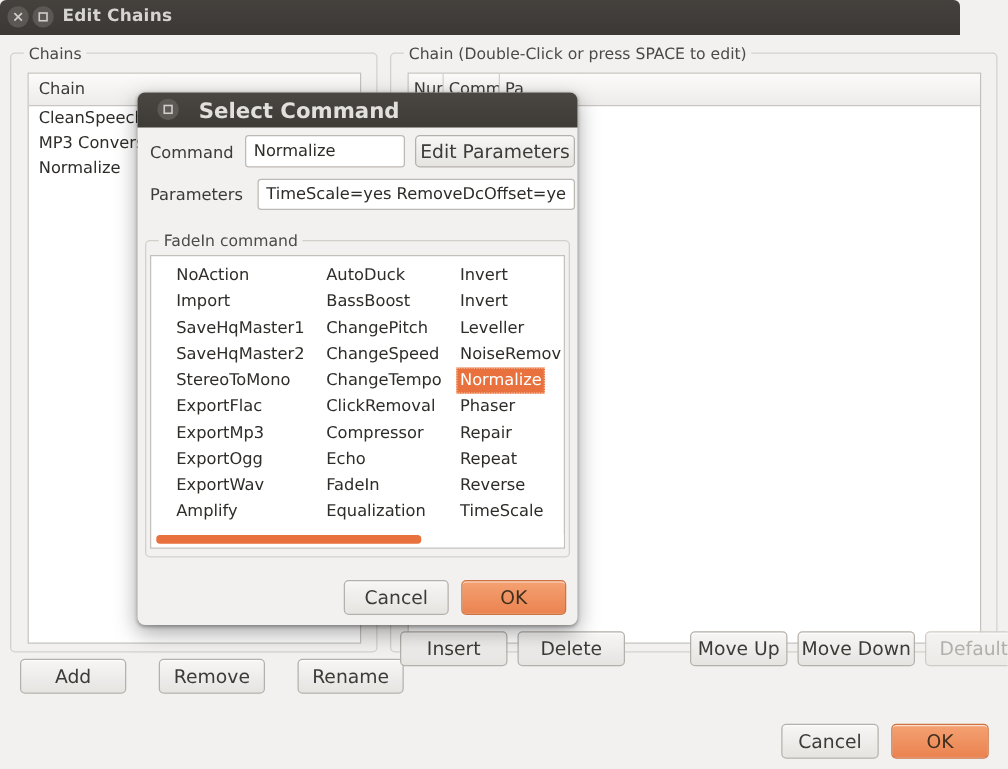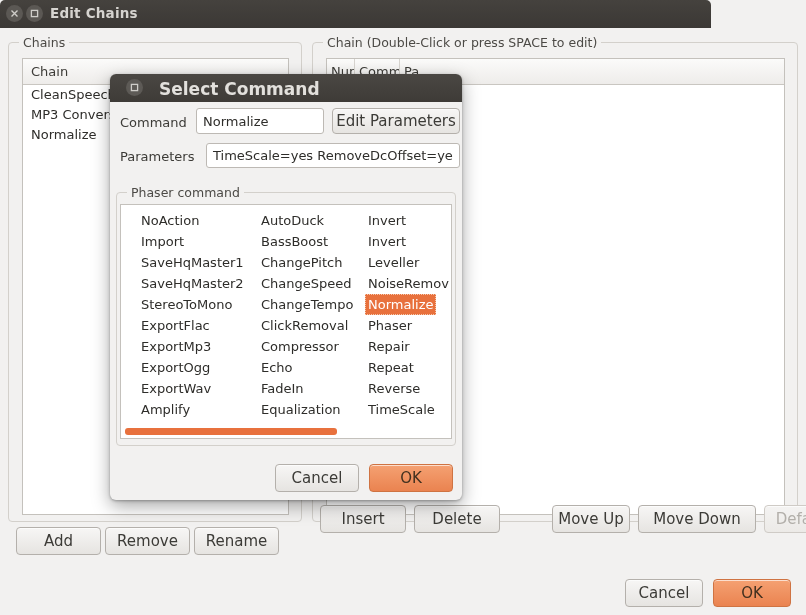--- a/index.html
+++ b/index.html
@@ -19,21 +19,21 @@
     position: relative;
     width: 806px;
     height: 615px;
     background: #f2f1f0;
   }
 
   
   .titlebar {
     position: absolute;
     left: 0; top: 0;
-    width: 711px; height: 28px;
+    width: 768px; height: 28px;
     background: linear-gradient(to bottom, #45423e 0%, #3b3835 100%);
     border-top-left-radius: 5px;
     border-top-right-radius: 5px;
     box-sizing: border-box;
   }
   .titlebar-buttons {
     position: absolute;
     left: 6px; top: 5px;
     display: flex;
     gap: 3px;
@@ -287,21 +287,21 @@
     <div class="lv-header">
       <div class="col" style="width:266px; border-right:none;">Chain</div>
     </div>
     <div id="chains-rows">
         <div class="lv-row">CleanSpeech</div>
         <div class="lv-row">MP3 Conversion</div>
         <div class="lv-row">Normalize</div>
       </div>
   </div>
 
-  <div class="btnrow" style="left:16px; top:527px; gap:4px;">
+  <div class="btnrow" style="left:16px; top:527px; gap:26px;">
     <div class="btn" style="width:85px;">Add</div>
     <div class="btn" style="width:85px;">Remove</div>
     <div class="btn" style="width:85px;">Rename</div>
   </div>
 
   <div class="groupbox" style="left:312px; top:42px; width:486px; height:480px;">
     <div class="group-label">Chain (Double-Click or press SPACE to edit)</div>
   </div>
 
   <div class="listview" style="left:326px; top:58px; width:459px; height:457px;">
@@ -310,21 +310,21 @@
       <div class="col" style="width:45px; padding:0 4px;">Comm;</div>
       <div class="col" style="width:383px; padding:0 4px; border-right:none;">Pa</div>
     </div>
     <div id="chain-rows"></div>
   </div>
 
   <div class="btnrow" style="left:320px; top:505px; gap:8px;">
     <div class="btn" style="width:86px;">Insert</div>
     <div class="btn" style="width:86px;">Delete</div>
     <div class="btn" style="width:78px;margin-left:44px;">Move Up</div>
-    <div class="btn" style="width:118px;">Move Down</div>
+    <div class="btn" style="width:94px;">Move Down</div>
     <div class="btn disabled" style="width:86px;">Defaults</div>
   </div>
 
   <div class="btnrow" style="left:625px; top:579px; gap:10px;">
     <div class="btn" style="width:78px;">Cancel</div>
     <div class="btn primary" style="width:78px;">OK</div>
   </div>
 
   <div class="dialog">
 
@@ -337,21 +337,21 @@
     <div class="dlg-title">Select Command</div>
 
     <div class="field-label" style="left:10px; top:41px;">Command</div>
     <div class="textfield" style="left:86px; top:34px; width:128px; height:26px;">Normalize</div>
     <div class="btn" style="position:absolute; left:222px; top:34px; width:128px; height:26px;">Edit Parameters</div>
 
     <div class="field-label" style="left:10px; top:75px;">Parameters</div>
     <div class="textfield" style="left:96px; top:69px; width:254px; height:25px;">TimeScale=yes RemoveDcOffset=ye</div>
 
     <div class="groupbox" style="left:6px; top:118px; width:340px; height:254px; background:transparent;">
-      <div class="group-label" style="background:#f2f1f0;">Phaser command</div>
+      <div class="group-label" style="background:#f2f1f0;">FadeIn command</div>
     </div>
 
     <div class="cmdlist">
       <div class="cmdcols">
         <div class="cmdcol c1" id="cmdcol-0">
             <div class="cmditem">NoAction</div>
             <div class="cmditem">Import</div>
             <div class="cmditem">SaveHqMaster1</div>
             <div class="cmditem">SaveHqMaster2</div>
             <div class="cmditem">StereoToMono</div>

